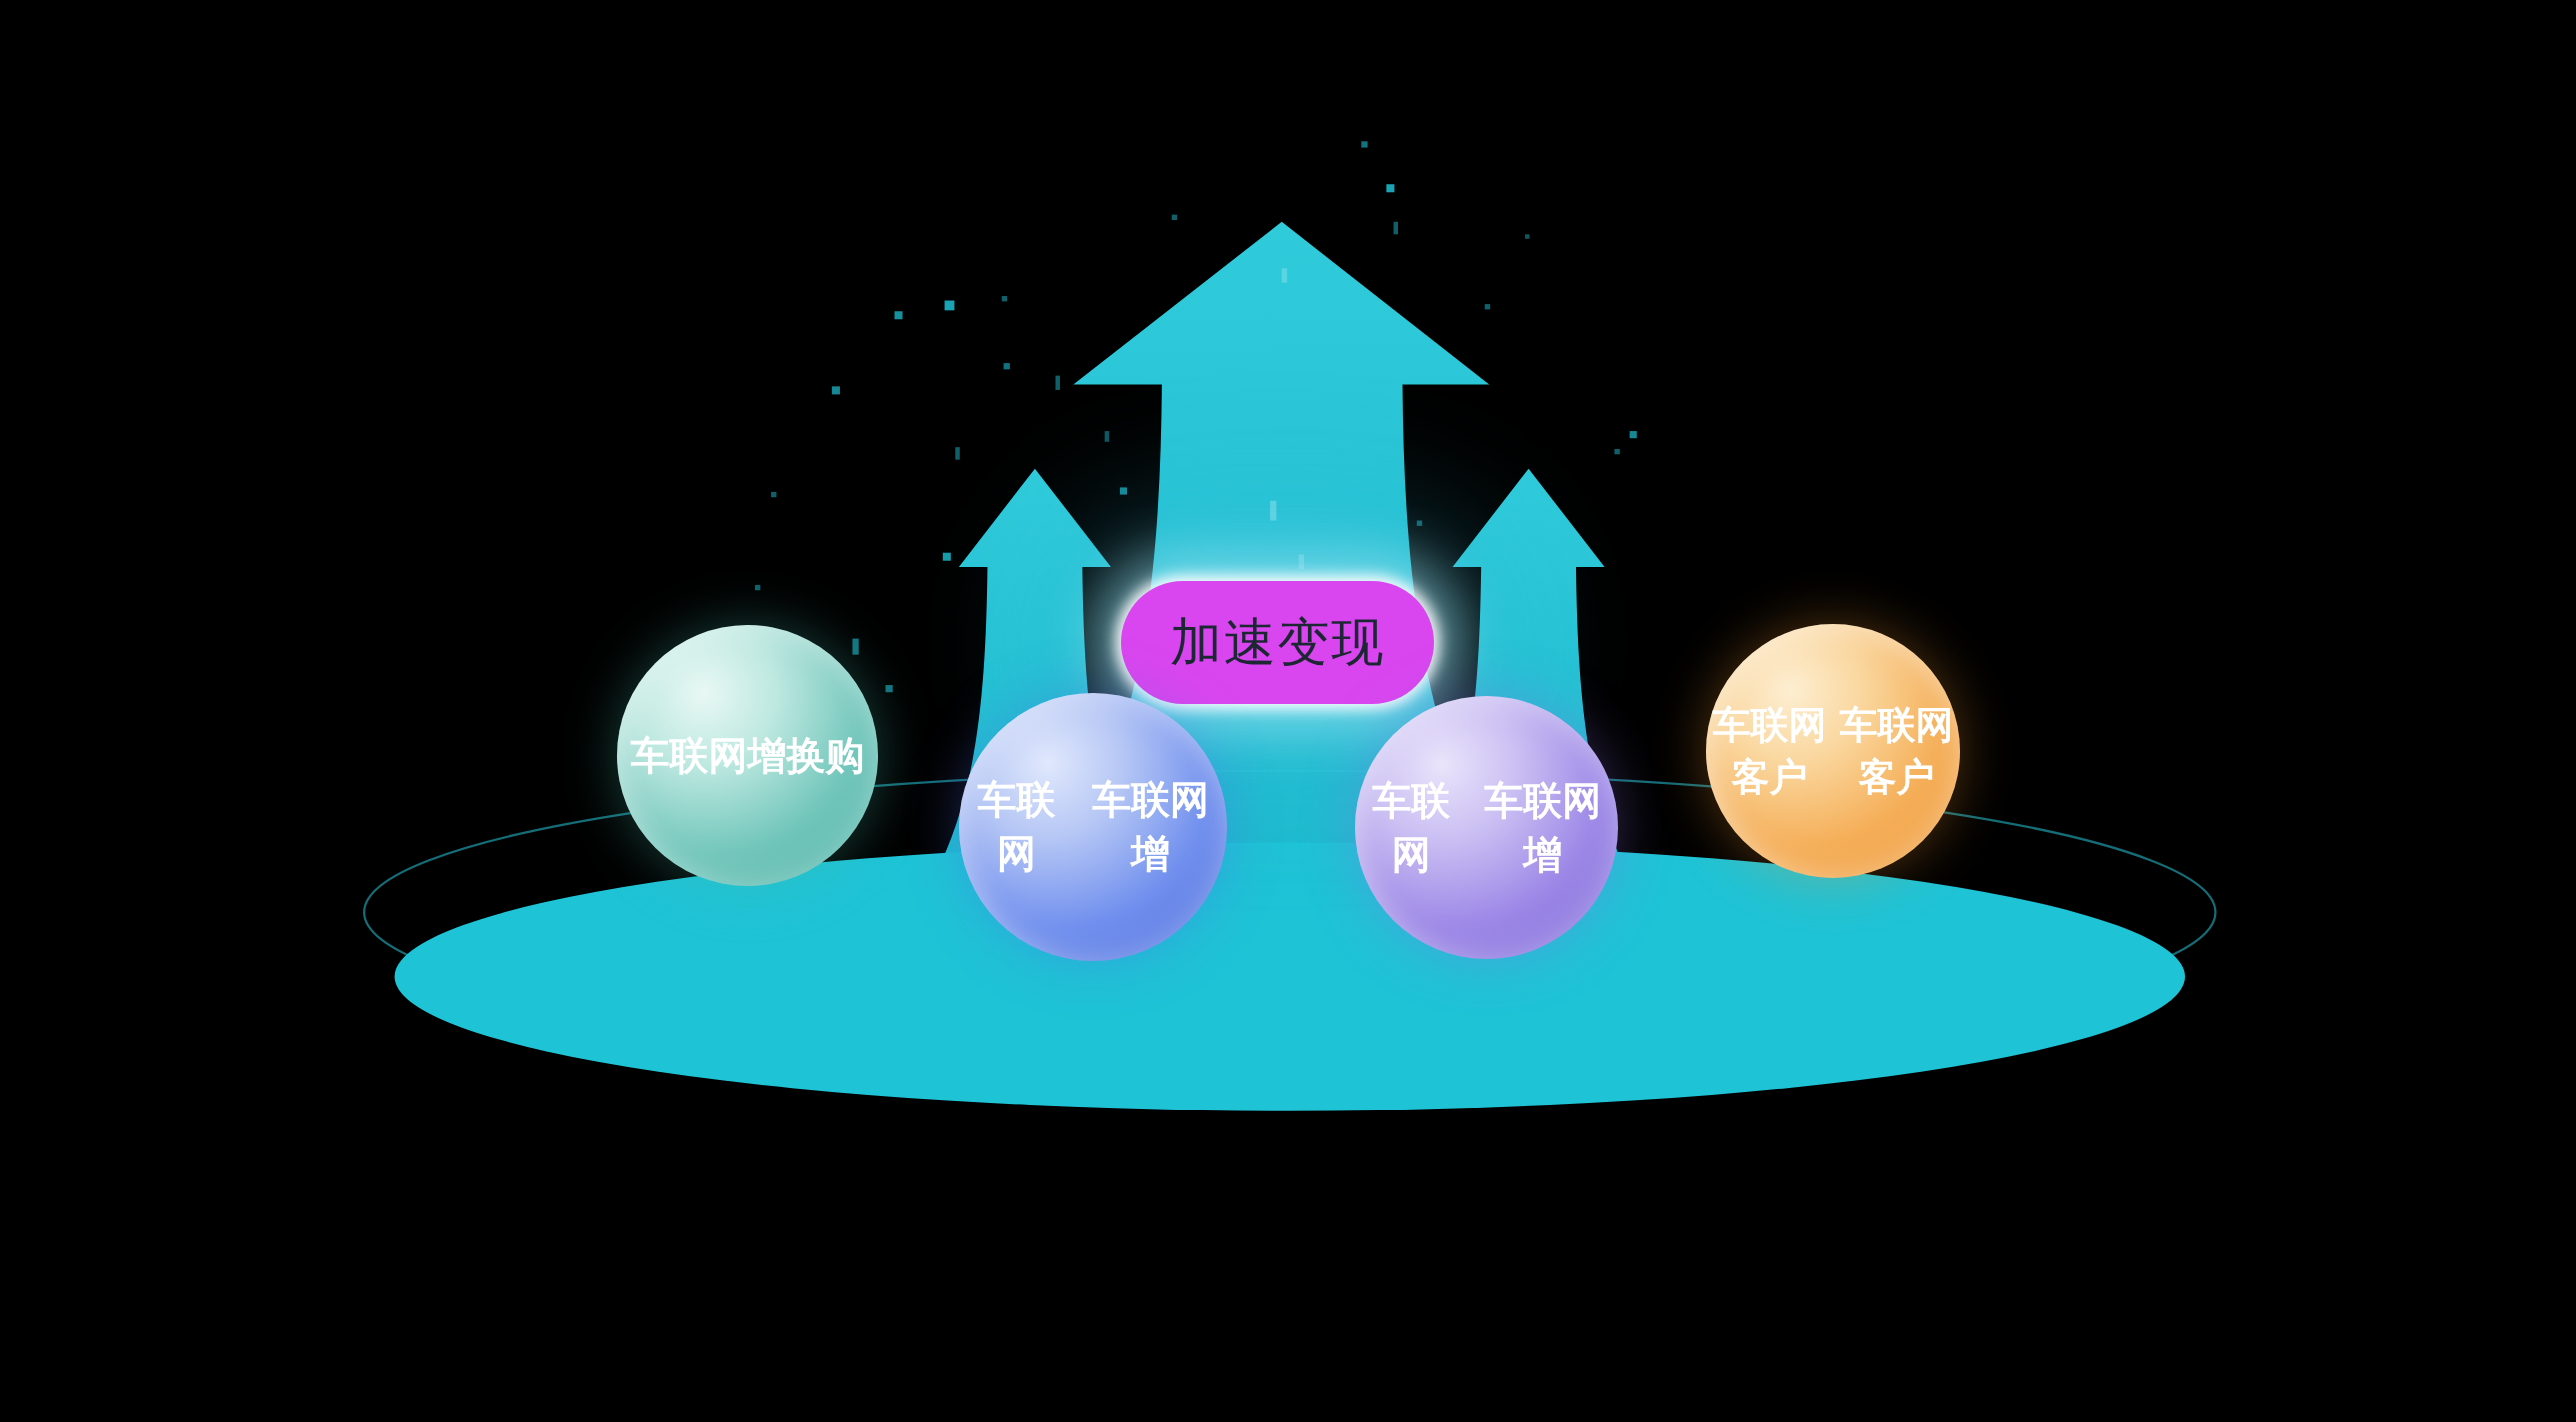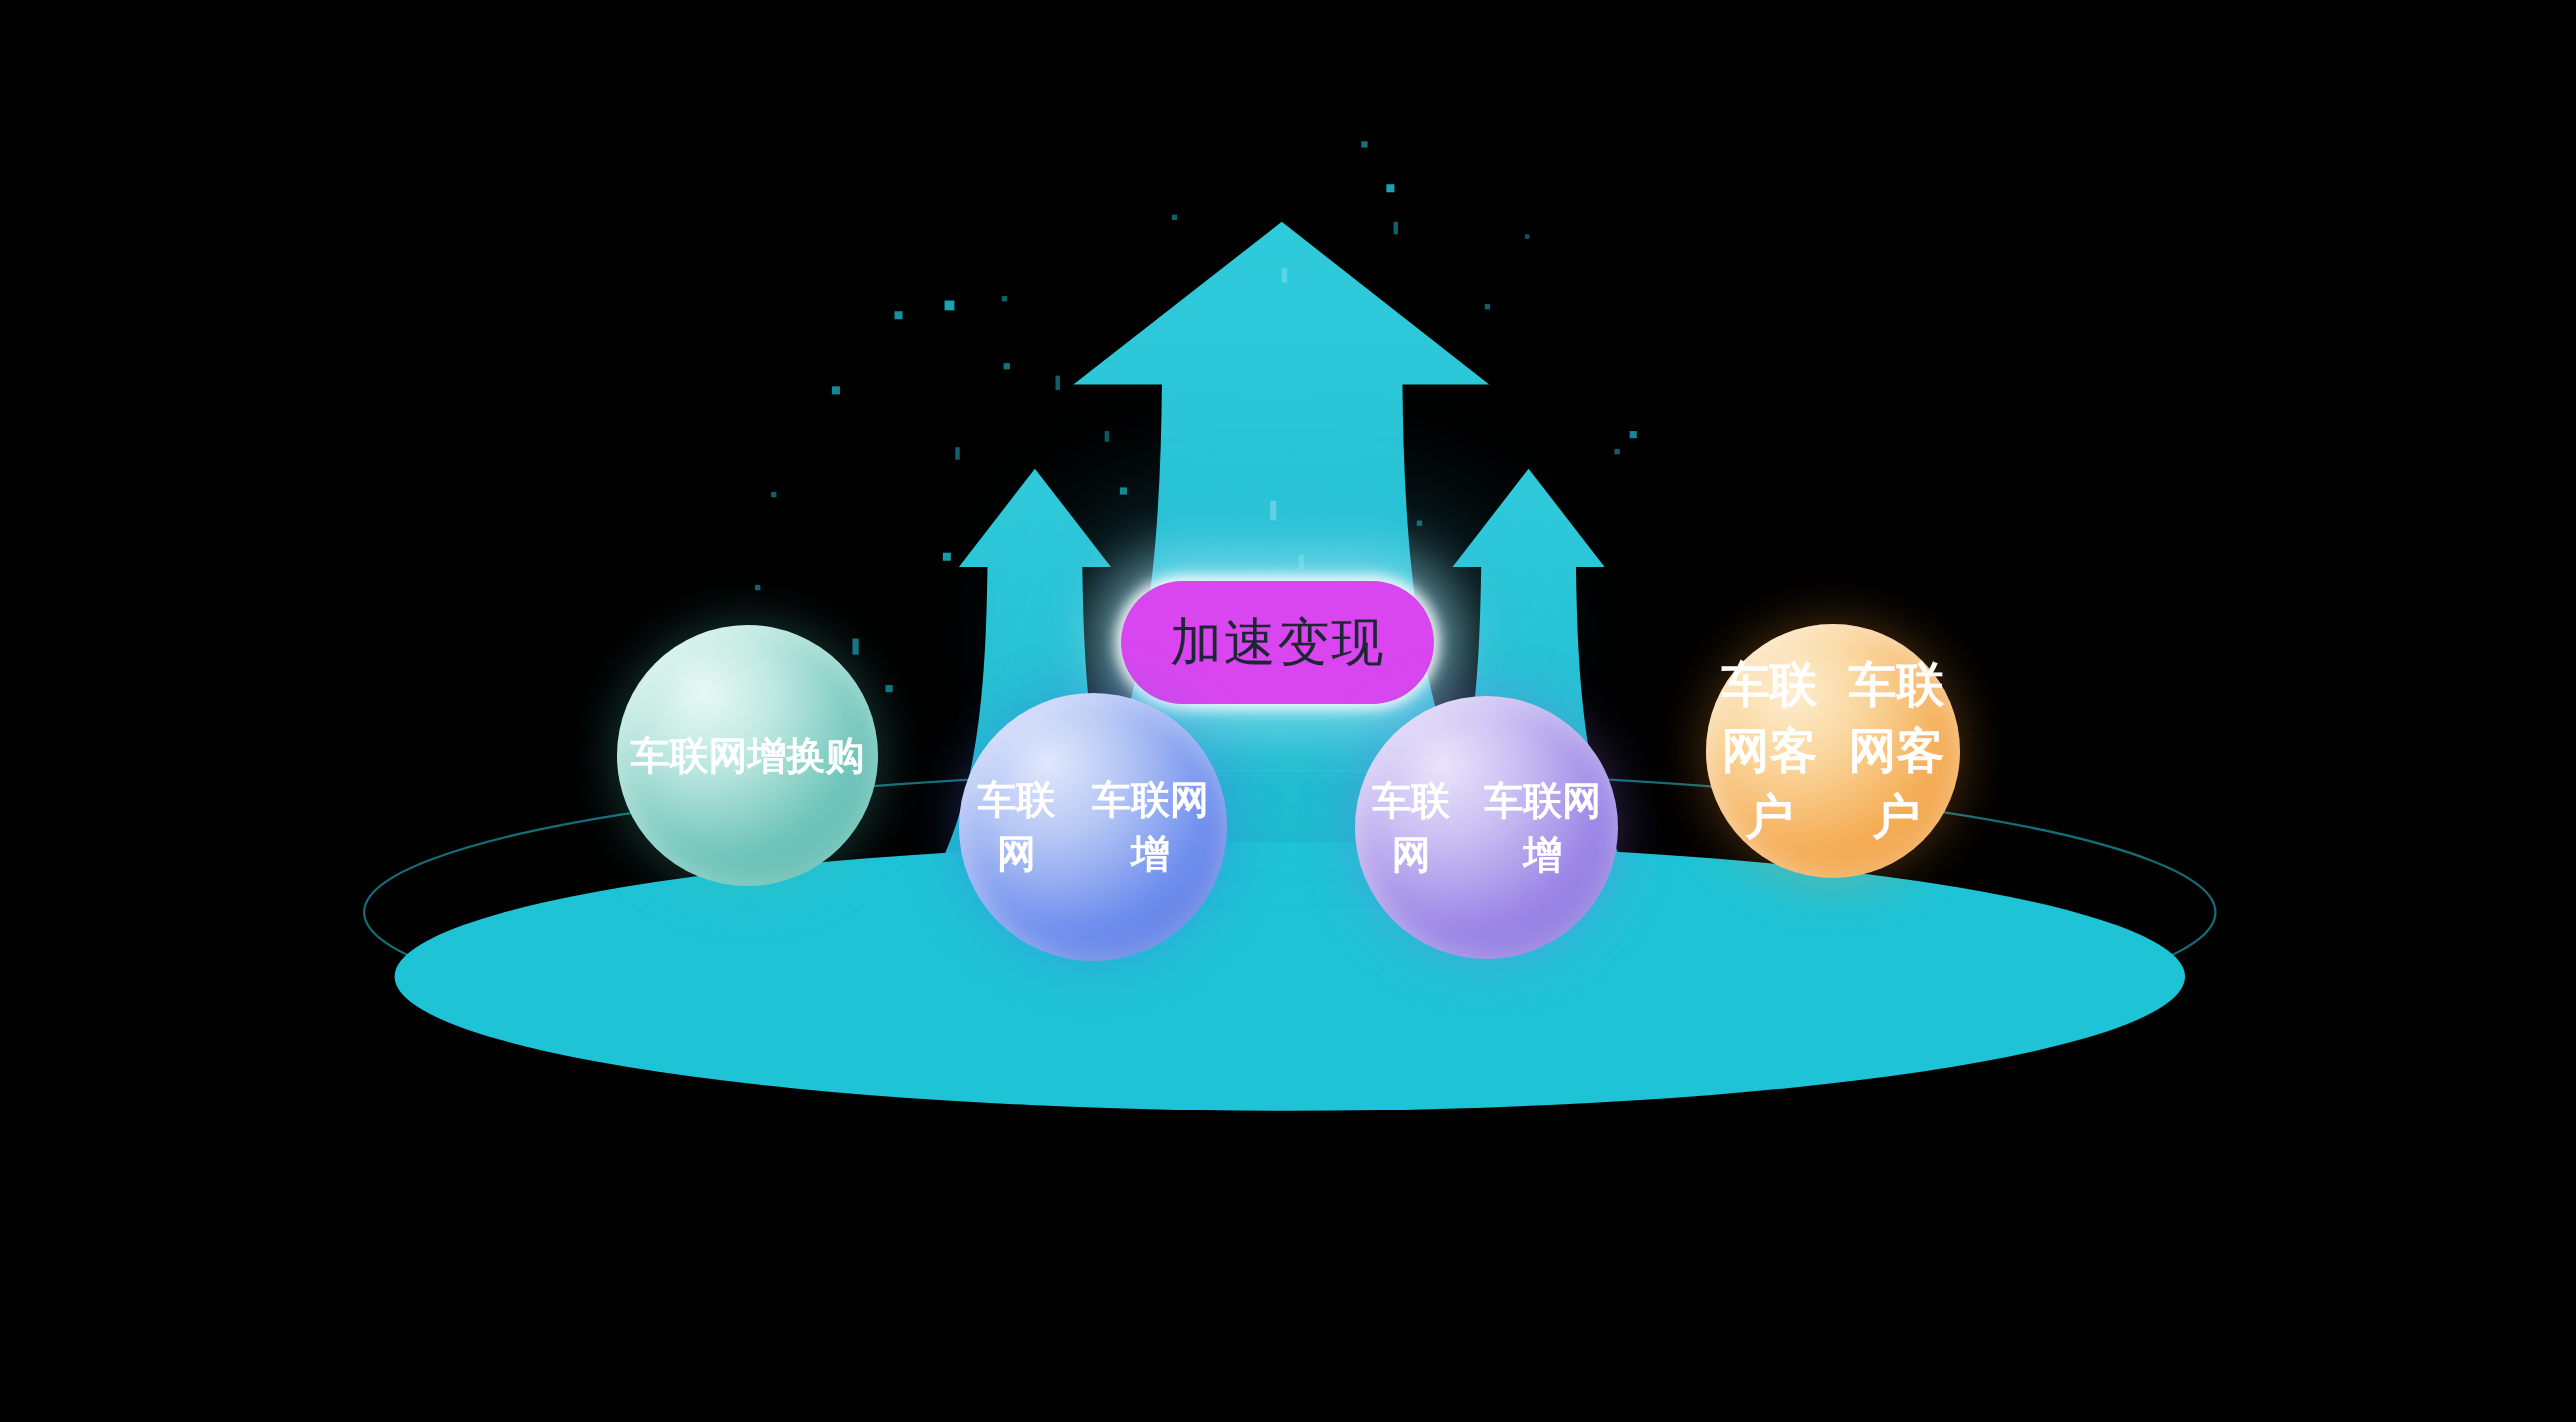--- a/index.html
+++ b/index.html
@@ -56,21 +56,21 @@
     box-shadow: inset 5.4px 9px 27px rgba(255,255,255,0.35), inset -5.4px -12.5px 29px rgba(255,255,255,0.16), 0 0 54px rgba(80,110,225,0.35);
   }
   .sphere-purple {
     left: 1355px; top: 696px; width: 263px; height: 263px;
     font-size: 39px;
     background: radial-gradient(circle at 33% 26%, #eae4fb 0%, #cbc0f3 28%, #9d88e7 62%, #7660d6 100%);
     box-shadow: inset 5.4px 9px 27px rgba(255,255,255,0.35), inset -5.4px -12.5px 29px rgba(255,255,255,0.16), 0 0 54px rgba(140,115,225,0.35);
   }
   .sphere-orange {
     left: 1706px; top: 624px; width: 254px; height: 254px;
-    font-size: 48px;
+    font-size: 38px;
     background: radial-gradient(circle at 33% 26%, #fdeed2 0%, #fad79f 28%, #f5af59 62%, #ee9026 100%);
     box-shadow: inset 5.4px 9px 27px rgba(255,255,255,0.40), inset -5.4px -12.5px 29px rgba(255,255,255,0.18), 0 0 54px rgba(240,150,50,0.35);
   }
 </style>
 </head>
 <body>
 
 <div class="stage">
 
   <svg width="2576" height="1422" viewBox="0 0 2880 1590">

